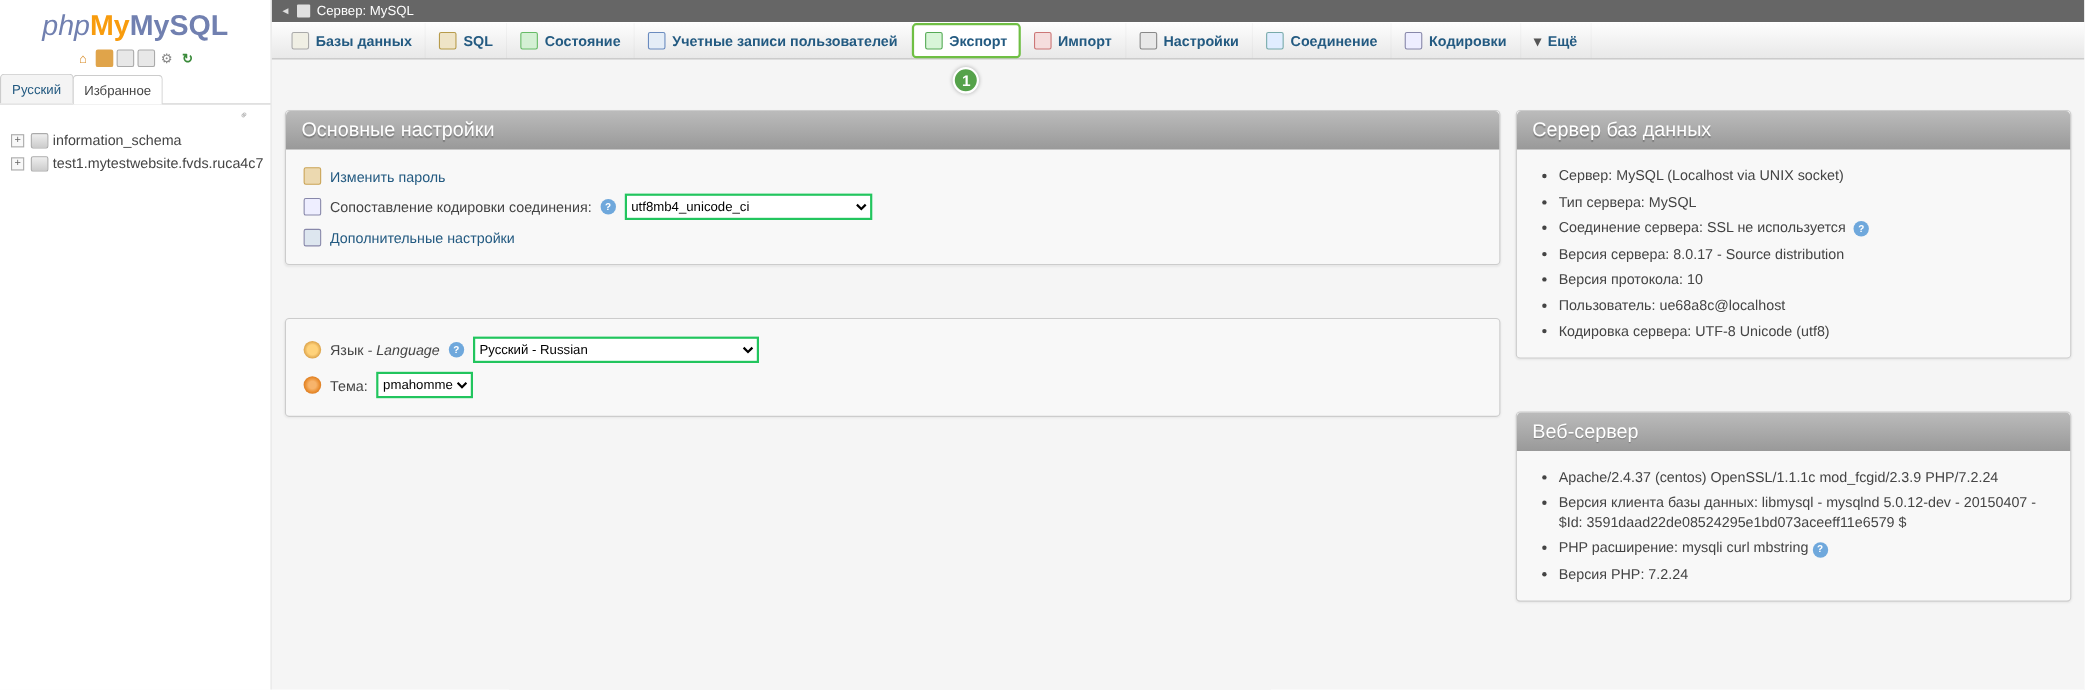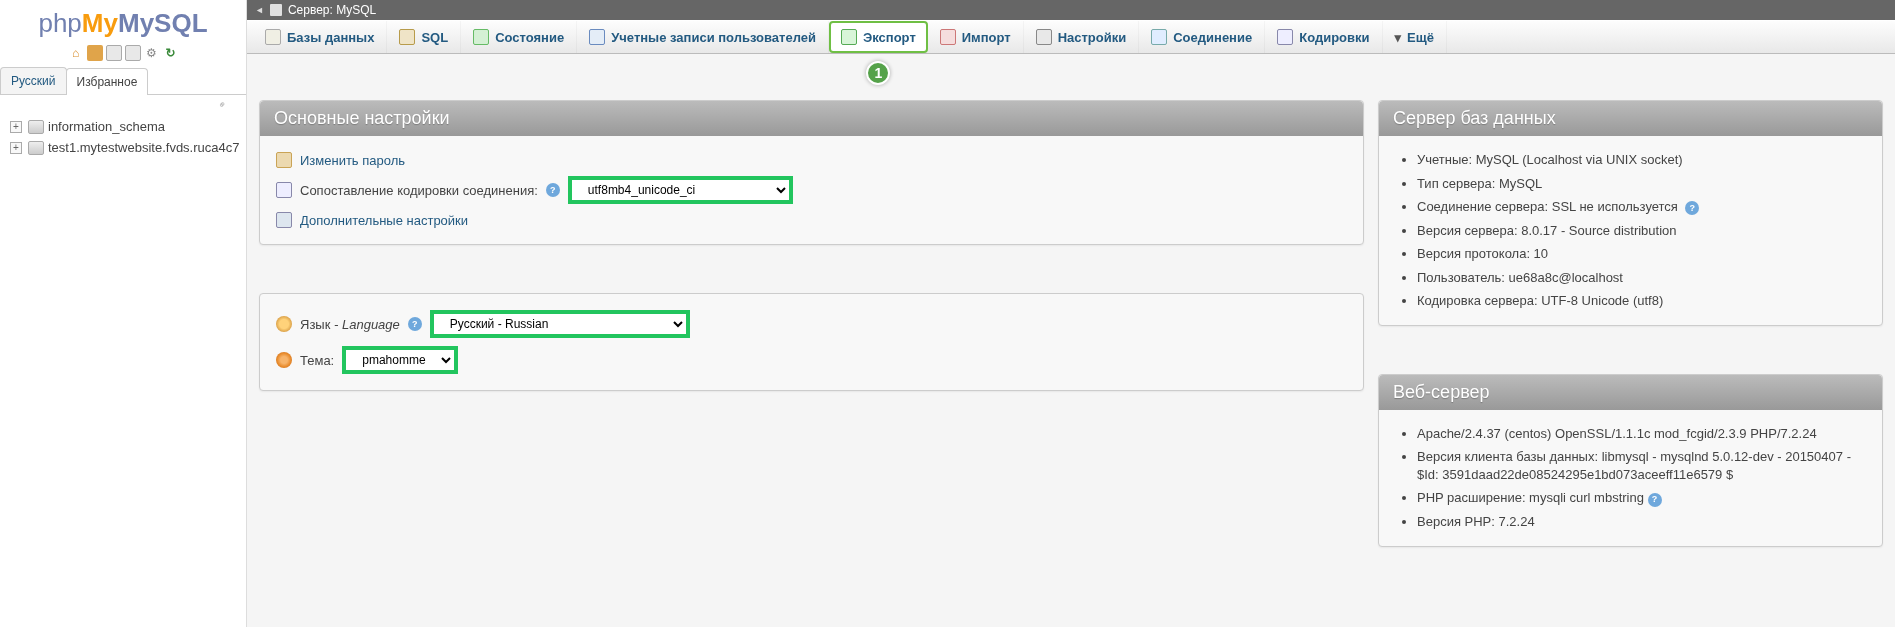--- a/index.html
+++ b/index.html
@@ -1,21 +1,21 @@
 <!DOCTYPE html>
 <html><head>
 <meta charset="utf-8">
 <style>
 * { margin:0; padding:0; box-sizing:border-box; }
 body { font-family: sans-serif; font-size:13px; color:#444; background:#fff; }
 .app { display:flex; height:627px; width:1895px; }
 .sidebar { width:247px; background:#fff; border-right:1px solid #ddd; display:flex; flex-direction:column; }
 .logo { text-align:center; padding:8px 0 4px; }
 .logo-txt { font-family: Verdana, sans-serif; font-size:26px; font-weight:bold; }
-.logo-php { color:#7180b0; font-weight:normal; }
+.logo-php { color:#7180b0; font-style:italic; font-weight:normal; }
 .logo-my { color:#f89c0e; }
 .logo-admin { color:#7180b0; }
 .sidebar-icons { text-align:center; padding:2px 0 6px; display:flex; justify-content:center; gap:3px; }
 .sidebar-icons span { display:inline-flex; align-items:center; justify-content:center; width:16px; height:16px; font-size:12px; cursor:pointer; }
 .nav-tabs { display:flex; border-bottom:1px solid #ccc; }
 .nav-tab { padding:6px 10px; background:#f4f4f4; border:1px solid #ccc; border-bottom:none; margin-right:-1px; cursor:pointer; color:#235a81; font-size:12px; border-radius:4px 4px 0 0; }
 .nav-tab.active { background:#fff; color:#444; position:relative; top:1px; }
 .link-icon-row { text-align:right; padding:4px 20px 2px; color:#bbb; font-size:10px; }
 .link-icon-row span { display:inline-block; transform:rotate(-45deg); }
 .tree { padding:4px 0 0 10px; font-size:13px; }
@@ -35,21 +35,21 @@
 .content { display:flex; gap:14px; padding:12px; flex:1; overflow:hidden; }
 .col-left { flex:1; display:flex; flex-direction:column; gap:14px; }
 .col-right { width:505px; display:flex; flex-direction:column; gap:14px; }
 .panel { background:#f8f8f8; border:1px solid #ccc; border-radius:4px; box-shadow:0 1px 2px rgba(0,0,0,0.06);margin-top:34px; }
 .panel-h { background:linear-gradient(#bbb,#999); color:#fff; font-size:18px; font-weight:normal; padding:7px 14px; border-radius:4px 4px 0 0; text-shadow:0 1px 1px rgba(0,0,0,0.25); }
 .panel-b { padding:12px 16px; }
 .row { display:flex; align-items:center; gap:8px; padding:4px 0; }
 .row .rico { width:16px; height:16px; display:inline-block; }
 .row a { color:#235a81; text-decoration:none; cursor:pointer; }
 .row label { color:#444; }
-.row select { font-size:12px; padding:2px 12px; border:4px solid #22c55e; background:#fff; }
+.row select { font-size:12px; padding:2px 0; border:2px solid #22c55e; background:#fff; }
 .sel-collation { width:225px; }
 .sel-lang { width:260px; }
 .help-ico { width:14px; height:14px; border-radius:50%; background:#6fa8dc; color:#fff; font-size:9px; display:inline-flex; align-items:center; justify-content:center; font-weight:bold; }
 ul.info { list-style:disc; padding-left:22px; color:#444; }
 ul.info li { padding:3px 0; font-size:13px; line-height:1.35; }
 .lang-italic { font-style:italic; }
 .ico-db { background:#f0efe4; border:1px solid #aaa; border-radius:2px; }
 .ico-sql { background:#efe4c7; border:1px solid #b79b4b; border-radius:2px; }
 .ico-status { background:#d4f0d4; border:1px solid #6b6; border-radius:2px; }
 .ico-users { background:#e4edf7; border:1px solid #6a8bbf; border-radius:2px; }
@@ -207,21 +207,21 @@
             </div>
           </div>
         </div>
       </div>
 
       <div class="col-right">
         <div class="panel">
           <div class="panel-h">Сервер баз данных</div>
           <div class="panel-b">
             <ul class="info">
-              <li>Учетные: MySQL (Localhost via UNIX socket)</li>
+              <li>Сервер: MySQL (Localhost via UNIX socket)</li>
               <li>Тип сервера: MySQL</li>
               <li><span>Соединение сервера: SSL не используется</span> &nbsp;<span class="help-ico">?</span></li>
               <li>Версия сервера: 8.0.17 - Source distribution</li>
               <li>Версия протокола: 10</li>
               <li>Пользователь: ue68a8c@localhost</li>
               <li>Кодировка сервера: UTF-8 Unicode (utf8)</li>
             </ul>
           </div>
         </div>
 

